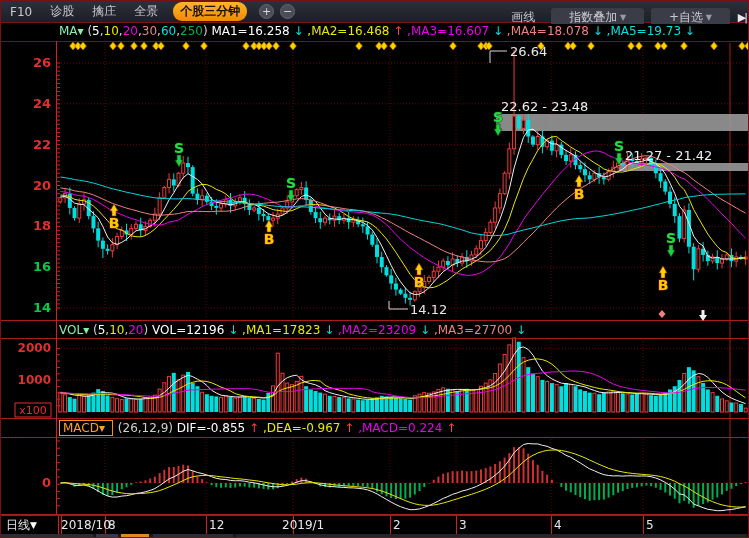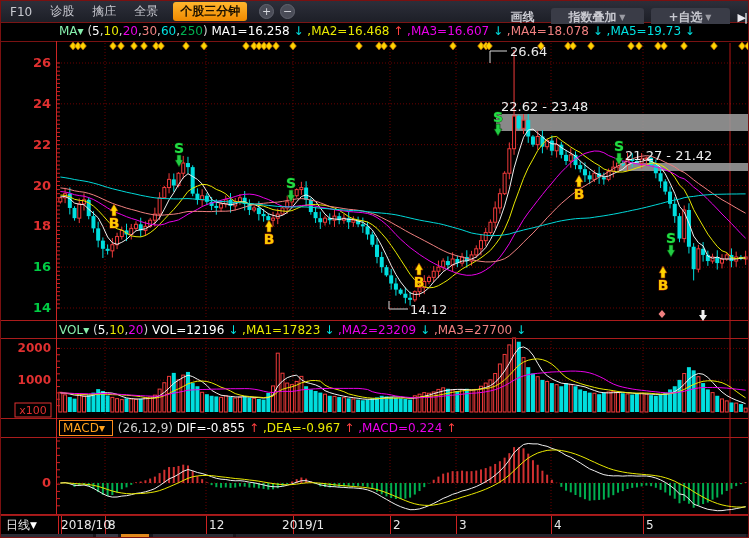--- a/index.html
+++ b/index.html
@@ -3,30 +3,30 @@
 <meta charset="utf-8">
 <style>
   html,body{margin:0;padding:0;background:#000;}
   #win{position:relative;width:749px;height:538px;background:#000;overflow:hidden;
        font-family:"DejaVu Sans","Liberation Sans",sans-serif;border:1px solid #7a1010;box-sizing:border-box;}
   
   #toolbar{position:absolute;left:0;top:0;width:749px;height:22px;
            background:linear-gradient(#2d2f3a,#1d1f27);border-bottom:1px solid #7a1515;
            display:flex;align-items:center;font-size:12px;color:#c9cad1;box-sizing:border-box;}
   .tb-item{margin:10px 9px;cursor:default;white-space:nowrap;}
-  .tb-btn-orange{background:linear-gradient(#ffb62e,#f08a00);color:#1a1000;border-radius:3px;
+  .tb-btn-orange{background:linear-gradient(#ffb62e,#f08a00);color:#1a1000;border-radius:9px;
                  padding:1px 7px;margin:0 6px;font-weight:bold;}
   #period-group{display:flex;align-items:center;background:#3a3c47;border-radius:10px;
                 padding:1px 5px;margin-left:66px;}
   .ptab{padding:0 7px;color:#b9bac2;white-space:nowrap;}
   .ptab.active{background:linear-gradient(#ffb62e,#f08a00);color:#1a1000;border-radius:3px;font-weight:bold;}
   .caret{font-size:8px;vertical-align:1px;color:#9a9ba3;}
   .circle-btn{width:15px;height:15px;border-radius:50%;background:#4a4c57;border:1px solid #62646f;
               color:#d8d9df;font-size:11px;line-height:13px;text-align:center;margin-left:6px;box-sizing:border-box;}
-  #tb-right{position:absolute;right:4px;top:0;height:33px;display:flex;align-items:center;font-weight:bold;}
+  #tb-right{position:absolute;right:4px;top:0;height:33px;display:flex;align-items:center;}
   .tb-box{background:#3a3c47;border-radius:3px;padding:1px 18px;margin-left:7px;white-space:nowrap;}
   #collapse{margin-left:8px;color:#e8e8ee;font-size:11px;letter-spacing:-2px;}
   
   .legend-row{position:absolute;left:0;width:749px;font-size:12px;line-height:15px;
               white-space:pre;color:#d0d0d0;}
   #ma-row{top:23px;height:16px;padding-left:58px;background:#000;}
   #vol-row{top:322px;height:15px;padding-left:58px;}
   #macd-row{top:420px;height:15px;padding-left:58px;}
   .seg{white-space:pre;}
   .selector{color:#86efac;}

